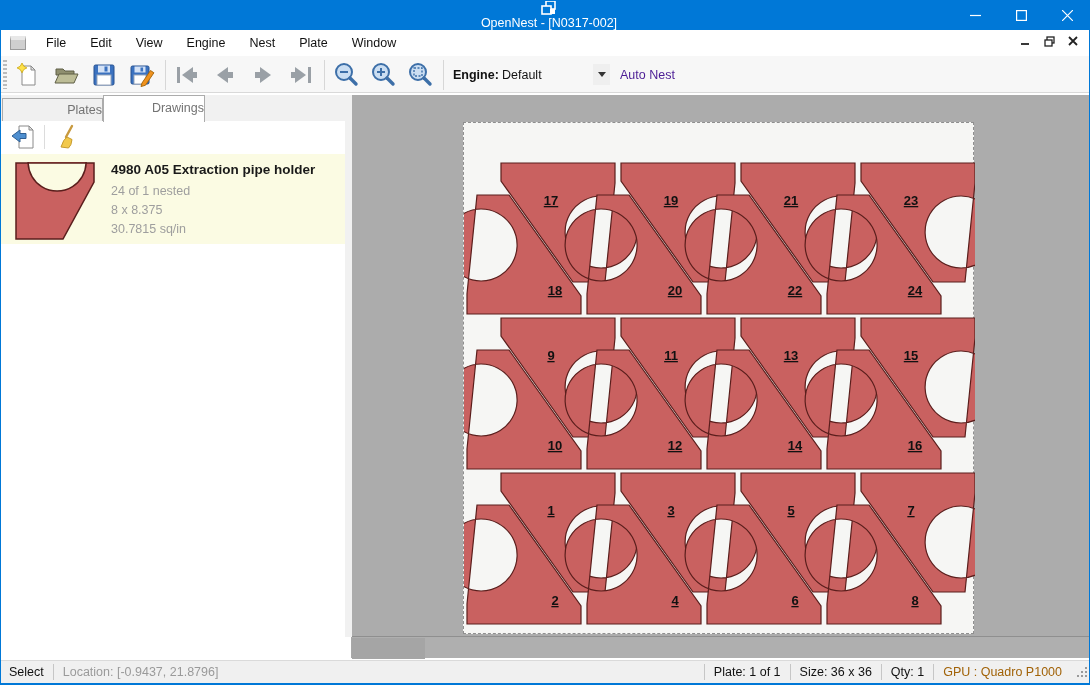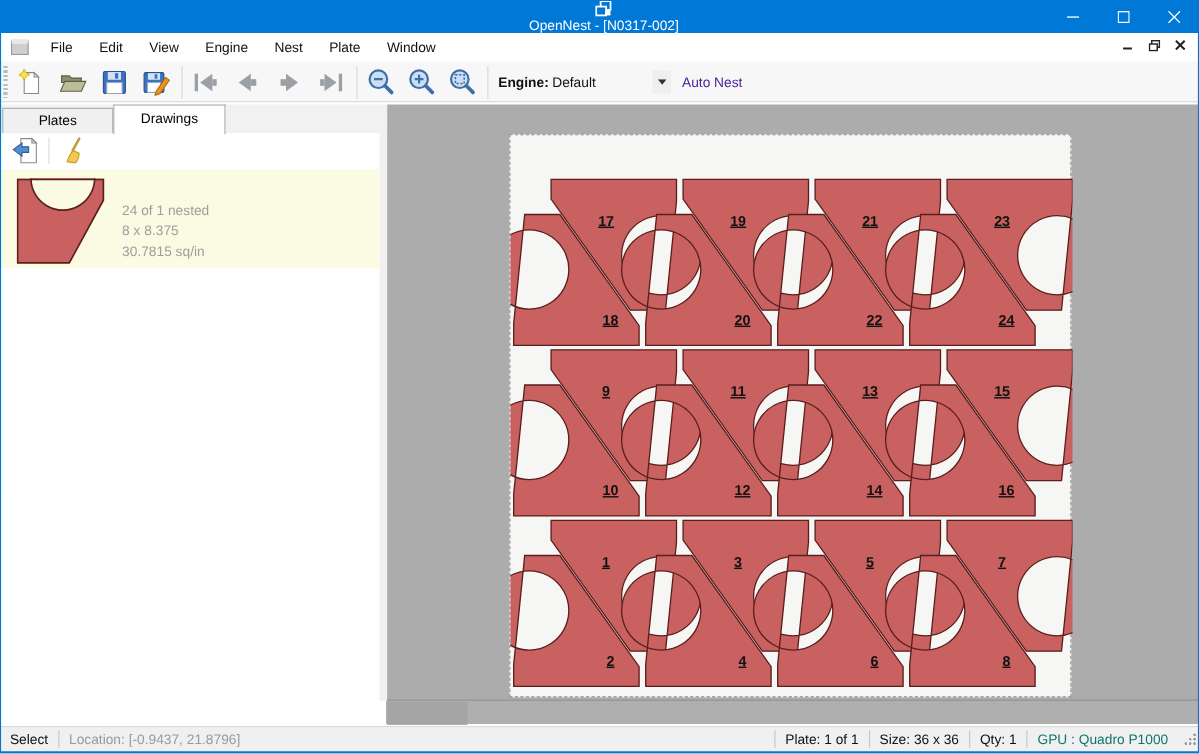--- a/index.html
+++ b/index.html
@@ -29,21 +29,21 @@
   .grip { left:3px; top:60px; width:4px; height:29px; background:repeating-linear-gradient(#bbb 0 2px, transparent 2px 4px); }
   .tbtn { top:61px; width:30px; height:28px; display:flex; align-items:center; justify-content:center; }
   .tsep { top:60px; width:1px; height:30px; background:#d7d7d7; }
   .engine-label { font-size:12.5px; font-weight:bold; color:#111; top:68px;text-align:center; }
   .engine-value { font-size:12.5px; color:#111; top:68px; }
   .combo-arrow { top:64px; width:17px; height:21px; background:#efefef; display:flex; align-items:center; justify-content:center; }
   .autonest { font-size:12.5px; color:#4c1d95; top:68px; }
 
   
   .tabstrip { left:0; top:95px; width:352px; height:26px; background:#f1f1f1; }
-  .tab { position:absolute; font-size:12.5px; color:#000000; text-align:center; }
+  .tab { position:absolute; font-size:12.5px; color:#737373; text-align:right; }
   .tab-inactive { left:2px; top:98px; width:101px; height:24px; line-height:23px; background:#f0f0f0; border:1px solid #acacac; }
   .tab-active { left:103px; top:95px; width:102px; height:27px; line-height:25px; background:#fff; border:1px solid #acacac; border-bottom:none; z-index:2; }
   .panel { left:0; top:121px; width:352px; height:537px; background:#fff; border-right:1px solid #a8a8a8; }
   .panel-scroll { left:345px; top:121px; width:7px; height:516px; background:#f1f1f1; }
   .ptool { left:0; top:122px; width:344px; height:30px; background:#fff; display:flex; align-items:center; }
   .ptbtn { width:30px; height:28px; display:flex; align-items:center; justify-content:center; }
   .ptsep { width:1px; height:24px; background:#dcdcdc; margin:0 6px; }
   .ditem { left:1px; top:154px; width:344px; height:90px; background:#fbfbe3; }
   .ditem .title { position:absolute; left:110px; top:8px; font-size:13.5px; font-weight:bold; color:#1a1a1a; }
   .ditem .sub { position:absolute; left:110px; font-size:12.5px; color:#9e9e9e; }
@@ -55,21 +55,21 @@
   .plate { left:463px; top:122px; width:511px; height:512px; background:#f6f6f4; border:1px dashed #8f8f8f; }
   .plate svg { position:absolute; left:0; top:0; }
 
   
   .statusbar { left:0; top:660px; width:1090px; height:23px; background:#f0f0f0; border-top:1px solid #dadada; display:flex; align-items:center; font-size:12.5px; }
   .status-mode { margin-left:9px; color:#111; }
   .vsep { width:1px; height:16px; background:#c6c6c6; margin:0 9px; }
   .status-loc { color:#9a9a9a; }
   .status-right { position:absolute; right:14px; display:flex; align-items:center; }
   .status-cell { color:#111; white-space:nowrap; }
-  .status-gpu { color:#0f766e; white-space:nowrap; }
+  .status-gpu { color:#a16207; white-space:nowrap; }
   .rgrip { position:absolute; right:2px; top:666px; width:12px; height:12px;
     background:radial-gradient(circle at 2px 10px, #9a9a9a 1px, transparent 1.4px),
                radial-gradient(circle at 6px 10px, #9a9a9a 1px, transparent 1.4px),
                radial-gradient(circle at 10px 10px, #9a9a9a 1px, transparent 1.4px),
                radial-gradient(circle at 6px 6px, #9a9a9a 1px, transparent 1.4px),
                radial-gradient(circle at 10px 6px, #9a9a9a 1px, transparent 1.4px),
                radial-gradient(circle at 10px 2px, #9a9a9a 1px, transparent 1.4px); }
 </style>
 </head>
 <body>
@@ -247,20 +247,21 @@
       <path d="M8,23 q2.5,-8 6,-10 l5,2.5 q-0.5,6 -3.5,8.5 z" fill="#f2c94c" stroke="#c79b2e"></path>
     </svg>
   </div>
 </div>
 <div class="abs panel-scroll"></div>
 
 <div class="abs ditem">
   <svg class="abs" style="left:14px; top:8px" width="92" height="80" viewBox="0 0 92 80">
     <path d="M1,1 L79,1 L79,20 L48,77 L1,77 Z M42,-29 a29,29 0 1 0 0.2,0 Z" fill="#C96160" stroke="#5A1E1C" stroke-width="1.5" fill-rule="evenodd"></path>
   </svg>
+  <span class="title">4980 A05 Extraction pipe holder</span>
   <span class="sub" style="top:30px">24 of 1 nested</span>
   <span class="sub" style="top:49px">8 x 8.375</span>
   <span class="sub" style="top:68px">30.7815 sq/in</span>
 </div>
 
 <div class="abs canvas"></div>
 <div class="abs plate">
   <svg width="511" height="512" viewBox="0 0 511 512">
       <path d="M0,0 L114,0 L114,20 L104,119 L72,119 L0,18 Z M100,33 a36,36 0 1 0 0.2,0 Z" transform="translate(37,350)" fill="#C96160" stroke="#5A1E1C" stroke-width="1.2" fill-rule="evenodd"></path>
       <text x="87" y="392" text-anchor="middle" style="font:bold 13px &quot;Liberation Sans&quot;,sans-serif; fill:#111111; text-decoration:underline;">1</text>

